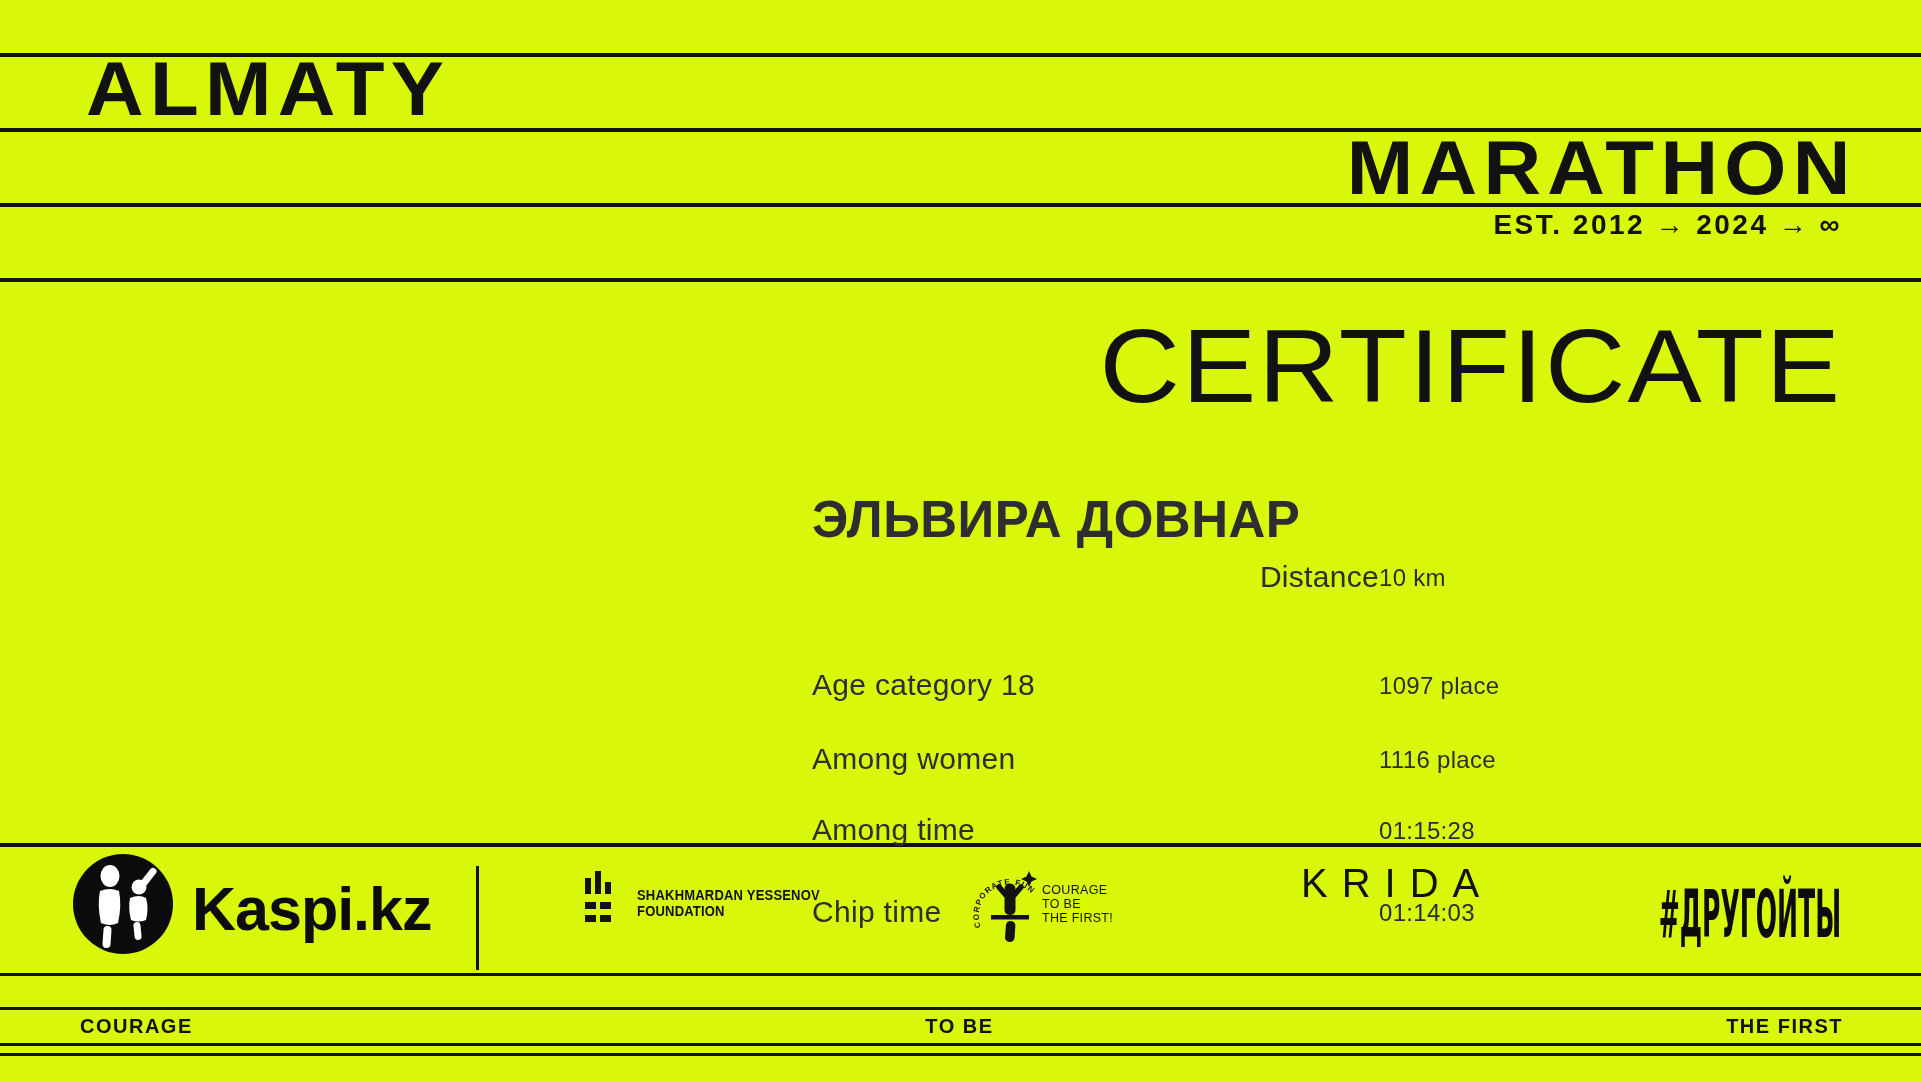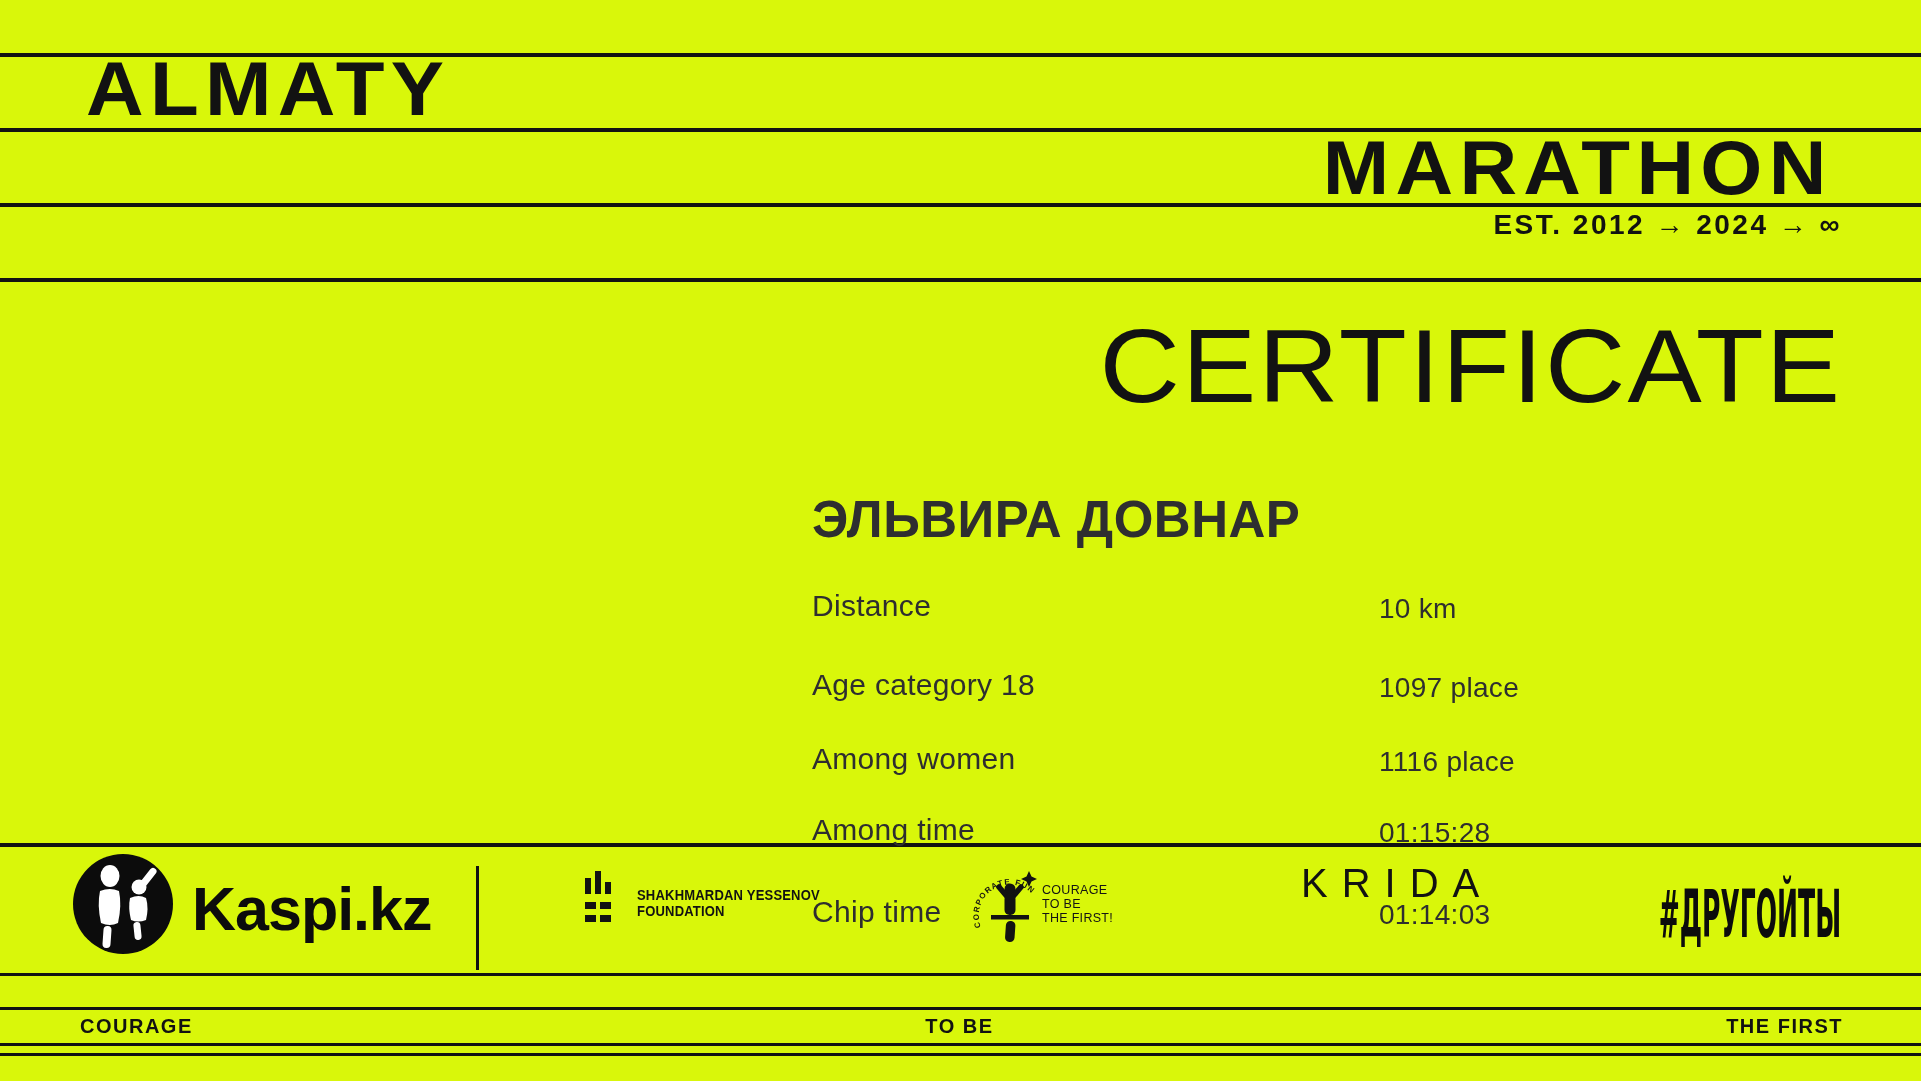--- a/index.html
+++ b/index.html
@@ -17,21 +17,21 @@
   .hl3{top:203px;height:4px;}
   .hl4{top:278px;height:4px;}
   .hl5{top:843px;height:4px;}
   .hl6{top:973px;height:3px;}
   .hl7{top:1007px;height:3px;}
   .hl8{top:1043px;height:3px;}
   .hl9{top:1053px;height:3px;}
 
   .band{position:absolute;left:0;right:0;display:flex;align-items:center;}
   .band-city{top:57px;height:63px;padding-left:86px;}
-  .band-event{top:132px;height:71px;justify-content:flex-end;padding-right:88px;}
+  .band-event{top:132px;height:71px;justify-content:flex-end;padding-right:64px;}
   .band-est{top:189px;height:71px;justify-content:flex-end;padding-right:79px;}
 
   .big-head{
     font-size:76px;font-weight:700;letter-spacing:6px;line-height:1;
     display:inline-block;white-space:nowrap;color:#121212;
   }
   .stretch-left{transform:scaleX(1.05);transform-origin:left center;}
   .stretch-right{transform:scaleX(1.05);transform-origin:right center;}
   .est-line{
     font-size:28px;font-weight:600;letter-spacing:2.5px;white-space:nowrap;
@@ -45,22 +45,22 @@
     white-space:nowrap;color:#121212;
   }
   .athlete-name{
     position:absolute;left:812px;top:494px;
     font-size:51px;font-weight:700;letter-spacing:0.5px;line-height:1;
     color:#2E2E30;white-space:nowrap;
   }
 
   .row{position:absolute;left:812px;display:flex;color:#2E2E30;}
   .row .label{width:567px;font-size:30px;font-weight:500;letter-spacing:0.3px;line-height:1.15;}
-  .row .value{font-size:28px;font-weight:500;letter-spacing:0.3px;line-height:1.15;margin-top:4px;white-space:nowrap;}
-  .row1{top:589px;} .row2{top:668px;} .row3{top:742px;} .row4{top:813px;} .row5{top:895px;}
+  .row .value{font-size:24px;font-weight:500;letter-spacing:0.3px;line-height:1.15;margin-top:4px;white-space:nowrap;}
+  .row1{top:560px;text-align:right;} .row2{top:668px;} .row3{top:742px;} .row4{top:813px;} .row5{top:895px;}
 
   
   .kaspi-icon{position:absolute;left:73px;top:854px;width:100px;height:100px;}
   .kaspi-word{
     position:absolute;left:192px;top:879px;
     font-size:61px;font-weight:700;letter-spacing:-1px;line-height:1;color:#0C0C0C;white-space:nowrap;text-align:right;
   }
   .sp-divider{position:absolute;left:476px;top:866px;width:3px;height:104px;background:#121212;}
   .yessenov-icon{position:absolute;left:585px;top:871px;width:26px;height:52px;}
   .yessenov-text{

